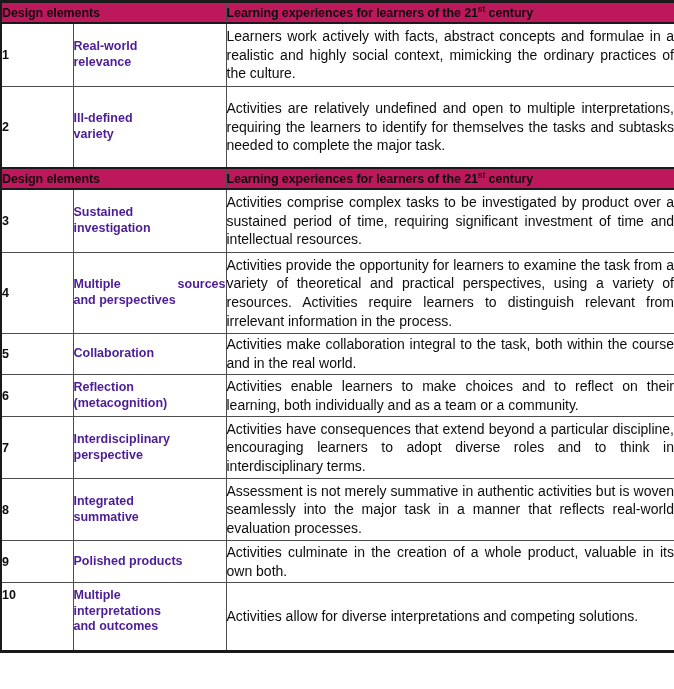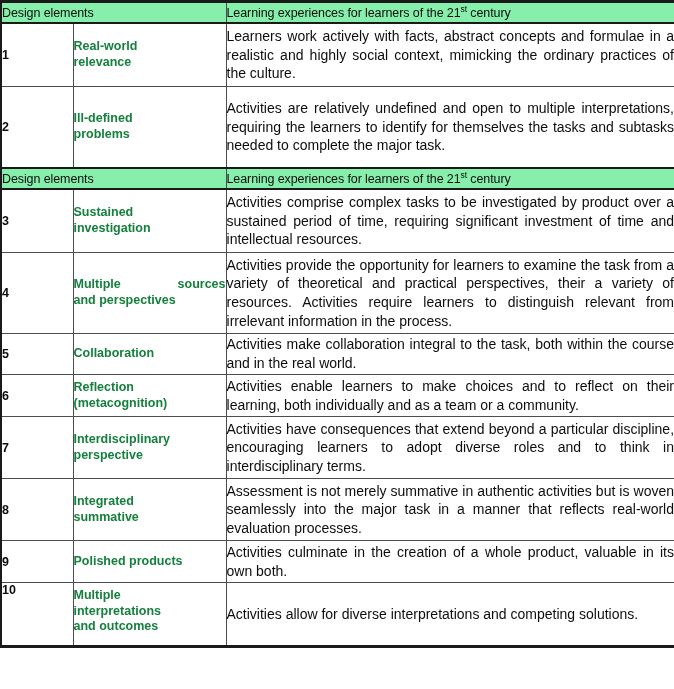--- a/index.html
+++ b/index.html
@@ -37,26 +37,26 @@
     padding: 0;
   }
 
   
   col.c-num   { width: 72px; }
   col.c-name  { width: 153px; }
   col.c-desc  { width: 449px; }
 
   
   tr.header-row th {
-    background: #86efac;
+    background: #be185d;
     border-top: 2px solid #1a1a1a;
     border-bottom: 2px solid #1a1a1a;
     height: 19px;
     font-size: 12.5px;
-    font-weight: normal;
+    font-weight: bold;
     color: #0d0d0d;
     text-align: left;
     letter-spacing: -0.1px;
   }
   th.h-left {
     padding: 1px 0 1px 7px;
   }
   th.h-right {
     padding: 1px 6px 1px 7px;
   }
@@ -75,21 +75,21 @@
     font-size: 12.5px;
     font-weight: bold;
     color: #0d0d0d;
     padding: 3px 0 3px 7px;
     vertical-align: middle;
     text-align: left;
   }
   td.name-cell {
     font-size: 12.5px;
     font-weight: bold;
-    color: #15803d;
+    color: #4c1d95;
     padding: 3px 5px 3px 7px;
     vertical-align: middle;
     line-height: 1.25;
   }
   td.desc-cell {
     font-size: 14px;
     font-weight: normal;
     color: #0d0d0d;
     padding: 2px 6px 3px 7px;
     vertical-align: top;
@@ -137,21 +137,21 @@
           <span class="name-line">Real-world</span>
           <span class="name-line">relevance</span>
         </td>
         <td class="desc-cell">Learners work actively with facts, abstract concepts and formulae in a realistic and highly social context, mimicking the ordinary practices of the culture.</td>
       </tr>
 
       <tr>
         <td class="num-cell" style="height:80px;">2</td>
         <td class="name-cell">
           <span class="name-line">Ill-defined</span>
-          <span class="name-line">problems</span>
+          <span class="name-line">variety</span>
         </td>
         <td class="desc-cell">Activities are relatively undefined and open to multiple interpretations, requiring the learners to identify for themselves the tasks and subtasks needed to complete the major task.</td>
       </tr>
 
       <tr class="header-row">
         <th class="h-left spanner" colspan="2">Design elements</th>
         <th class="h-right">
           <span>Learning experiences for learners of the 21</span><sup>st</sup><span> century</span>
         </th>
       </tr>
@@ -167,21 +167,21 @@
 
       <tr>
         <td class="num-cell" style="height:80px;">4</td>
         <td class="name-cell">
           <span class="name-line spread">
             <span>Multiple</span>
             <span>sources</span>
           </span>
           <span class="name-line">and perspectives</span>
         </td>
-        <td class="desc-cell">Activities provide the opportunity for learners to examine the task from a variety of theoretical and practical perspectives, their a variety of resources. Activities require learners to distinguish relevant from irrelevant information in the process.</td>
+        <td class="desc-cell">Activities provide the opportunity for learners to examine the task from a variety of theoretical and practical perspectives, using a variety of resources. Activities require learners to distinguish relevant from irrelevant information in the process.</td>
       </tr>
 
       <tr>
         <td class="num-cell" style="height:40px;">5</td>
         <td class="name-cell">
           <span class="name-line">Collaboration</span>
         </td>
         <td class="desc-cell">Activities make collaboration integral to the task, both within the course and in the real world.</td>
       </tr>
 
@@ -214,21 +214,21 @@
 
       <tr>
         <td class="num-cell" style="height:41px;">9</td>
         <td class="name-cell">
           <span class="name-line">Polished products</span>
         </td>
         <td class="desc-cell">Activities culminate in the creation of a whole product, valuable in its own both.</td>
       </tr>
 
       <tr>
-        <td class="num-cell" style="height:62px; vertical-align:top; ">10</td>
+        <td class="num-cell" style="height:62px; vertical-align:top; padding-top:5px;">10</td>
         <td class="name-cell" style="vertical-align:top; padding-top:5px;">
           <span class="name-line">Multiple</span>
           <span class="name-line">interpretations</span>
           <span class="name-line">and outcomes</span>
         </td>
         <td class="desc-cell flush">Activities allow for diverse interpretations and competing solutions.</td>
       </tr>
 
     </tbody>
   </table>

